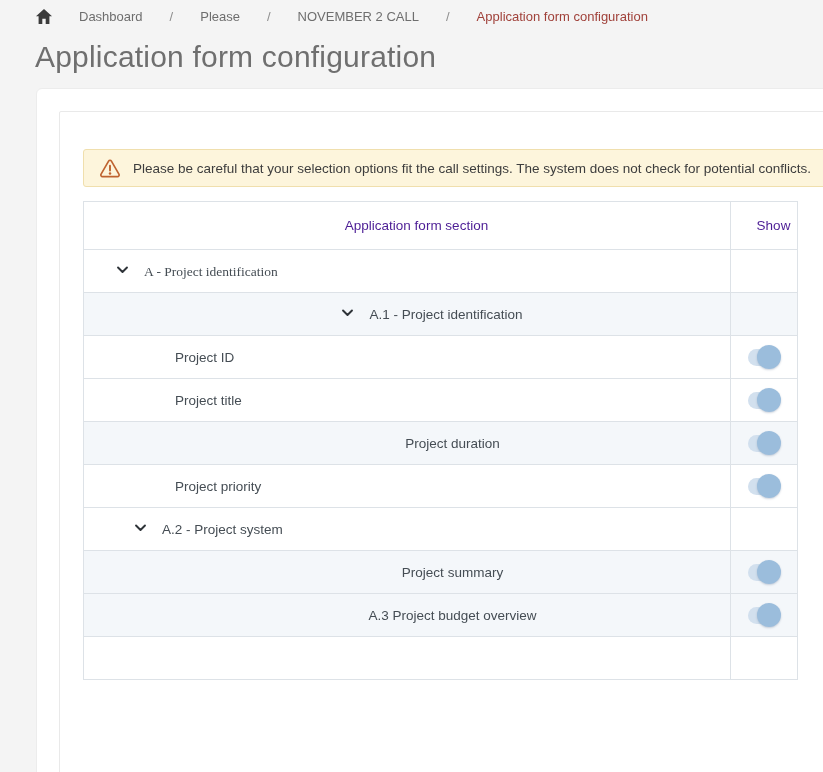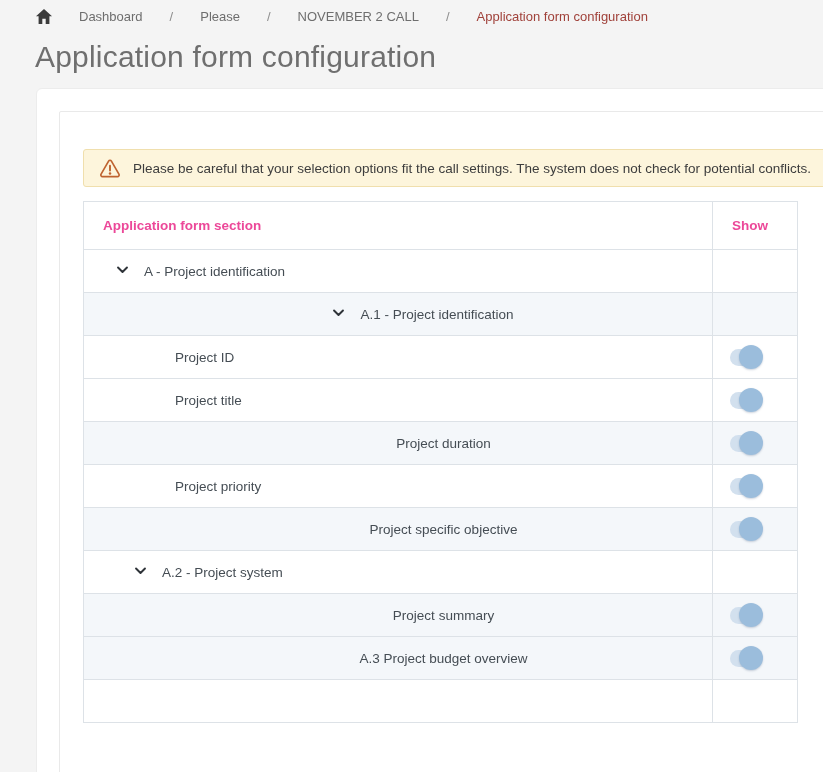--- a/index.html
+++ b/index.html
@@ -50,32 +50,32 @@
   .alert .warn-ic { display:inline-flex; flex:0 0 auto; }
 
   
   .table-area { position:absolute; left:23px; top:89px; }
   table.cfg {
     border-collapse:collapse; width:715px;
     font-size:13.5px; color:#454d54;
   }
   table.cfg th, table.cfg td { border:1px solid var(--table-border,#dde2e7); }
   thead th {
-    height:48px; background:#ffffff; text-align:left;
-    font-size:13.5px; font-weight:700; color:#ec4899;
+    height:48px; background:#ffffff; text-align:center;
+    font-size:13.5px; font-weight:400; color:#4c1d95;
   }
   th.col-section { padding-left:19px; }
-  th.col-show { width:85px; padding-left:19px;margin-left:24px; }
+  th.col-show { width:67px; padding-left:19px;margin-left:24px; }
   tbody td { height:43px; background:transparent; }
   tbody tr { background:#ffffff; }
   tbody tr.alt { background:var(--row-alt,#f4f7fa);text-align:center; }
   td.cell-section { vertical-align:middle; }
   td.cell-section .chevron { display:inline-block; width:13px; margin-right:15px; vertical-align:-1px; }
   td.cell-section .label { vertical-align:middle; }
-  td.cell-section.level-1 { padding-left:32px; }
+  td.cell-section.level-1 { padding-left:32px;font-family:Liberation Serif, serif; }
   td.cell-section.level-2 { padding-left:50px; }
   td.cell-section.level-3 { padding-left:91px; }
   td.cell-show { vertical-align:middle; }
 
   
   .toggle {
     position:relative; margin-left:17px;
     width:30px; height:17px; border-radius:9px;
     background:var(--toggle-track,#d2e0ee);
     cursor:pointer;
@@ -167,28 +167,20 @@
               </td>
             </tr>
             <tr>
               <td class="cell-section level-3"><span class="label">Project priority</span></td>
               <td class="cell-show">
                 <div class="toggle on">
                   <div class="knob"></div>
                 </div>
               </td>
             </tr>
-            <tr class="alt">
-              <td class="cell-section level-3"><span class="label">Project specific objective</span></td>
-              <td class="cell-show">
-                <div class="toggle on">
-                  <div class="knob"></div>
-                </div>
-              </td>
-            </tr>
             <tr>
               <td class="cell-section level-2"><span class="chevron"><svg width="13" height="13" viewBox="0 0 16 16">
                     <path d="M2.5 5.5 L8 11 L13.5 5.5" fill="none" stroke="#2e3338" stroke-width="2.4" stroke-linecap="round" stroke-linejoin="round"></path>
                   </svg></span><span class="label">A.2 - Project system</span></td>
               <td class="cell-show"></td>
             </tr>
             <tr class="alt">
               <td class="cell-section level-3"><span class="label">Project summary</span></td>
               <td class="cell-show">
                 <div class="toggle on">

